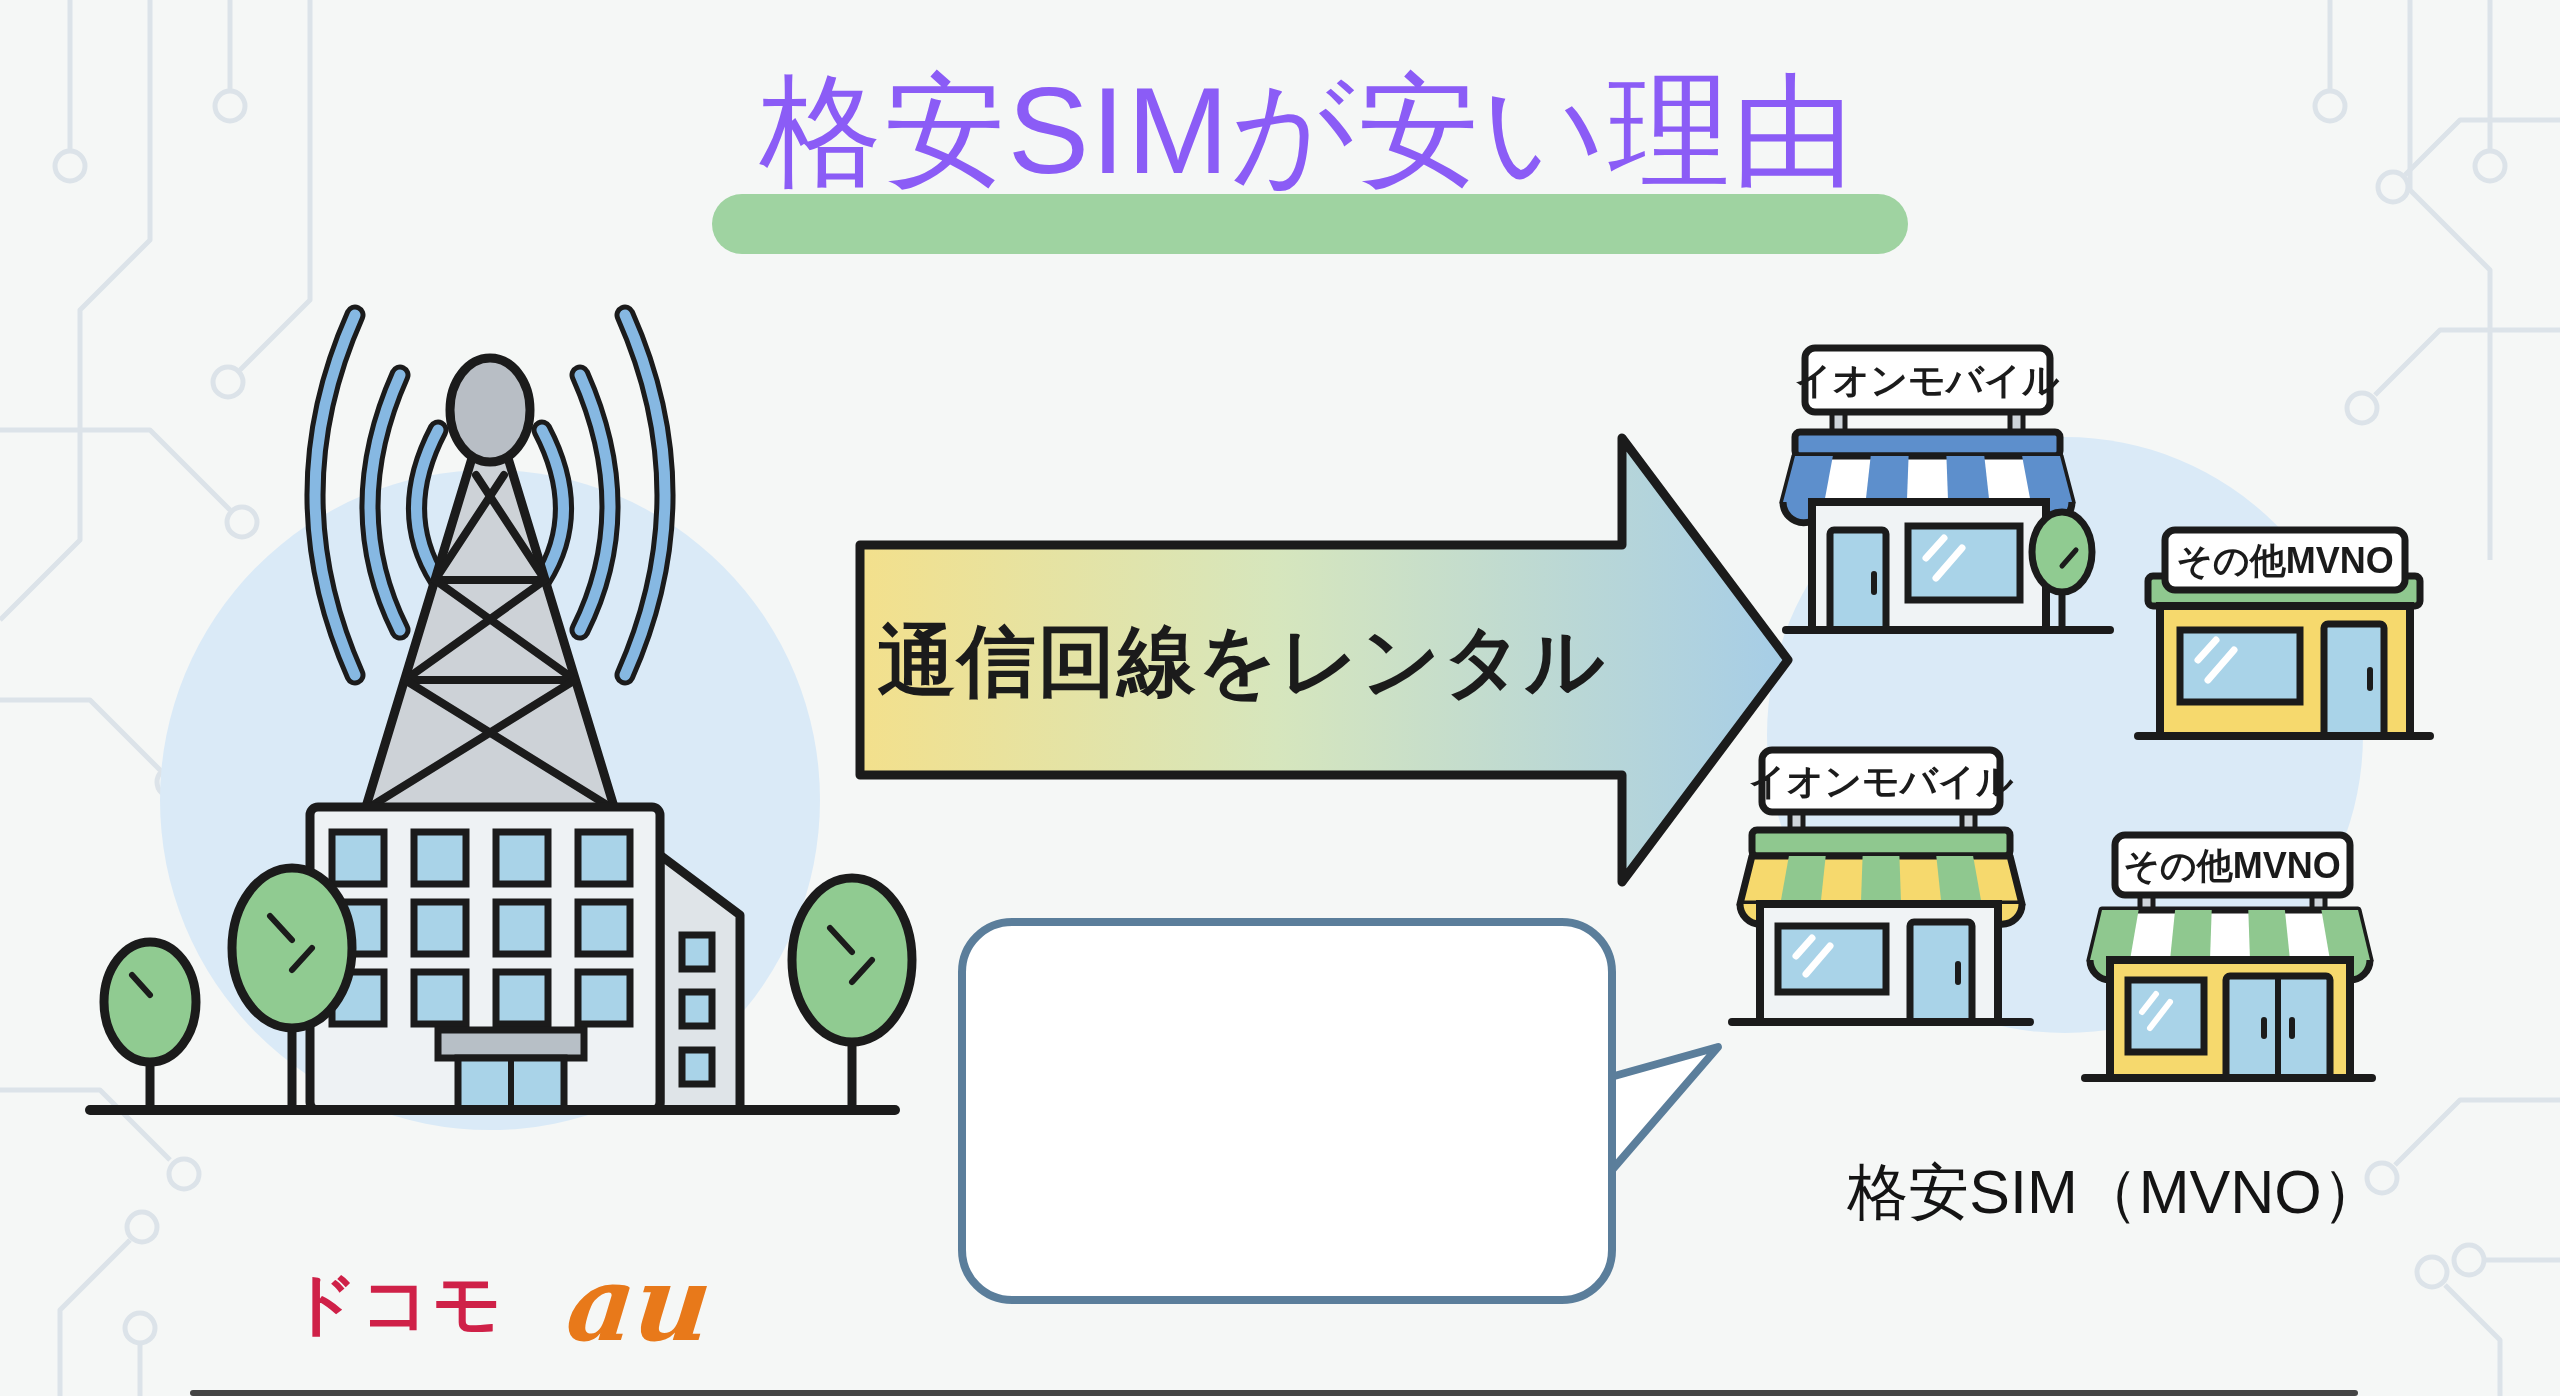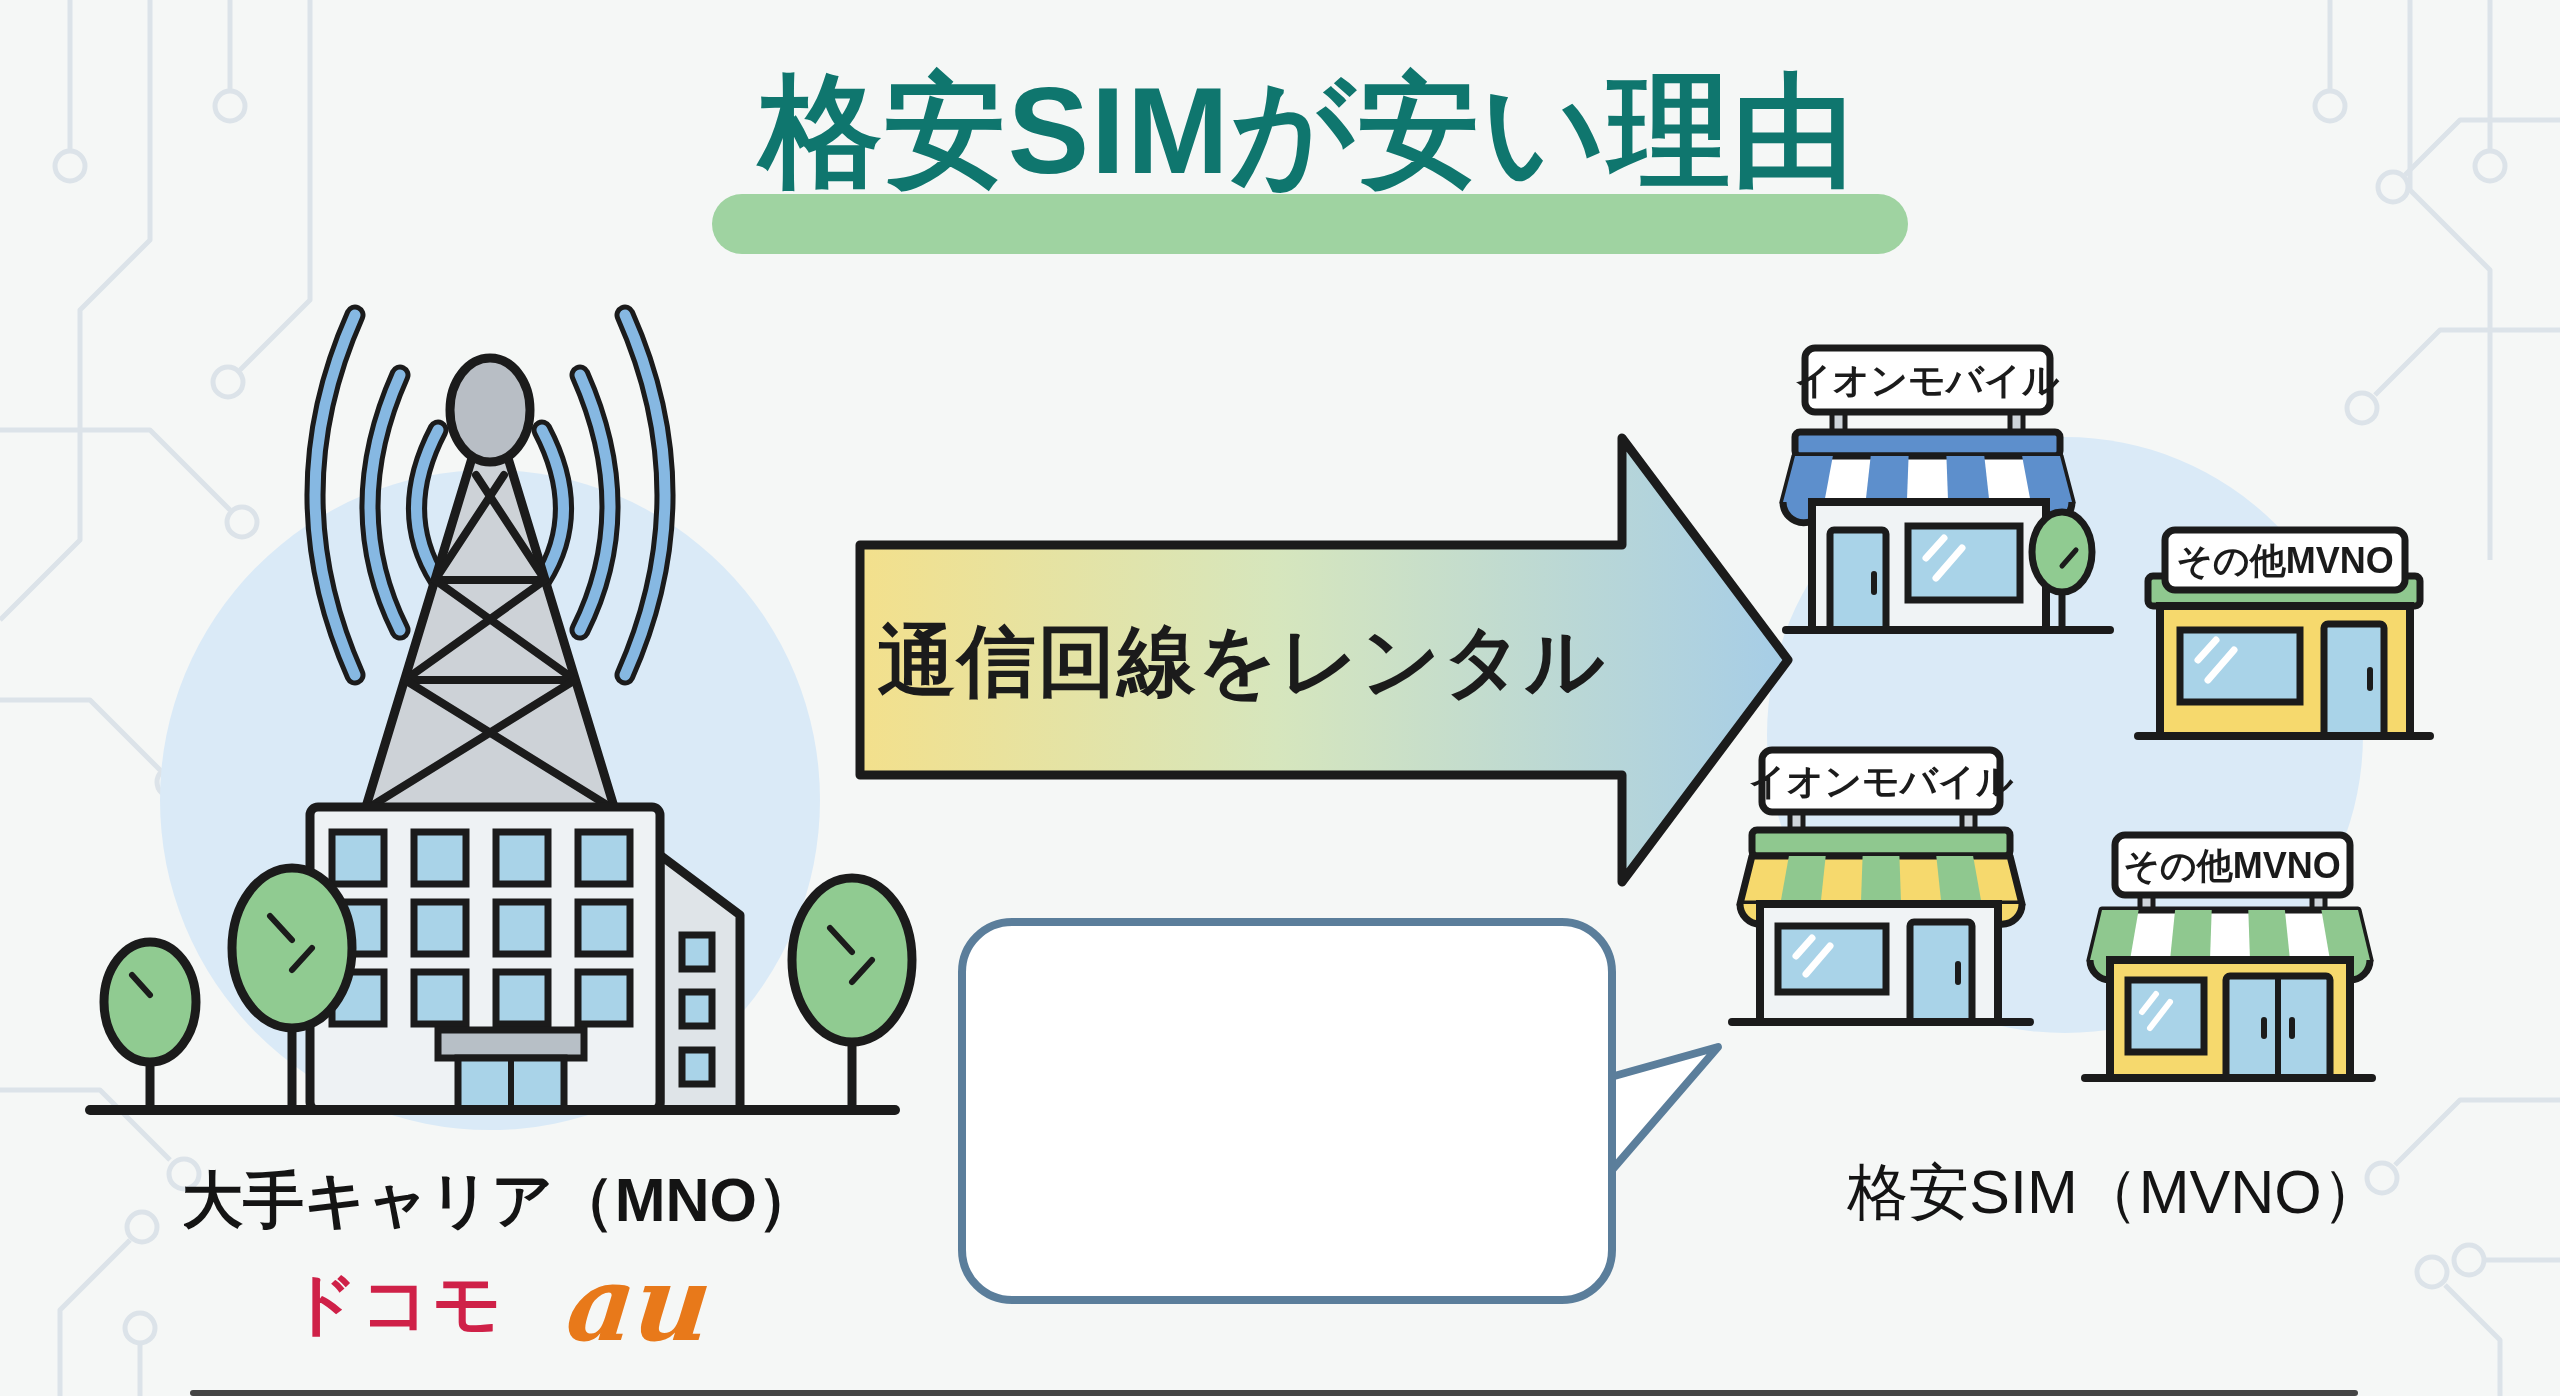--- a/index.html
+++ b/index.html
@@ -7,22 +7,22 @@
     position:relative;width:2560px;height:1396px;overflow:hidden;
     background:#f5f7f6;
     font-family:"Liberation Sans","DejaVu Sans",sans-serif;
     color:#141414;
   }
   .abs{position:absolute;}
   svg text{font-family:"Liberation Sans","DejaVu Sans",sans-serif;fill:#1b1b1b;}
   
   .title-wrap{left:0;top:58px;width:2560px;text-align:center;z-index:6;}
   .title-text{
-    position:relative;z-index:2;font-size:122px;font-weight:700;letter-spacing:2px;
-    line-height:1.2;margin-left:56px;color:#0f766e;
+    position:relative;z-index:2;font-size:122px;font-weight:400;letter-spacing:2px;
+    line-height:1.2;margin-left:56px;color:#8b5cf6;
   }
   .title-highlight{
     left:712px;top:194px;width:1196px;height:60px;border-radius:30px;
     background:#9fd3a1;z-index:1;
   }
   
   .bubble-text{
     left:992px;top:948px;width:592px;height:336px;z-index:8;
     display:flex;flex-direction:column;align-items:center;justify-content:center;
     font-size:57px;font-weight:900;line-height:1.72;text-align:center;letter-spacing:1px;
@@ -321,21 +321,20 @@
     </defs>
     <path d="M10,125 H772 V18 L938,240 L772,462 V355 H10 Z" fill="url(#agrad)" stroke="#1b1b1b" stroke-width="9" stroke-linejoin="round"></path>
     <text x="392" y="268" font-size="78" font-weight="900" text-anchor="middle" letter-spacing="2">通信回線をレンタル</text>
   </svg>
 
   <svg class="abs" style="left:950px;top:905px;z-index:7" width="830" height="420" viewBox="0 0 830 420">
     <polygon points="650,175 768,142 656,272" fill="#ffffff" stroke="#5b7e9b" stroke-width="8" stroke-linejoin="round"></polygon>
     <rect x="12" y="17" width="650" height="378" rx="50" fill="#ffffff" stroke="#5b7e9b" stroke-width="8"></rect>
   </svg>
 
-  <div class="abs mno-label">大手キャリア（MNO）</div>
   <div class="abs carrier-row">
     <span class="docomo-logo" style="color:#cf2148">ドコモ</span>
     <span class="au-logo" style="color:#e8791a">au</span>
   </div>
   <div class="abs mvno-label">格安SIM（MVNO）</div>
 
   <div class="abs bottom-line"></div>
 </div>
 
 </body></html>

